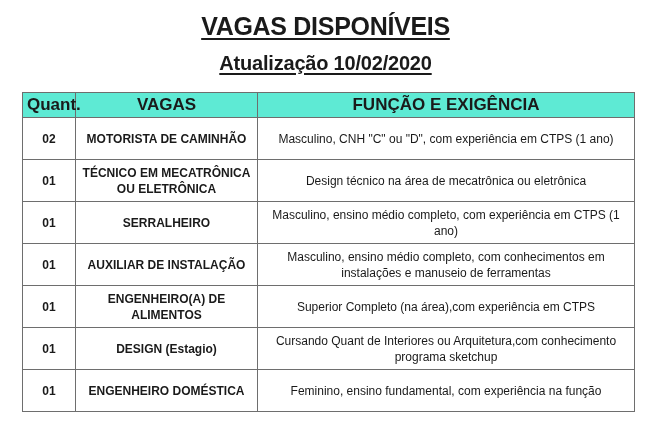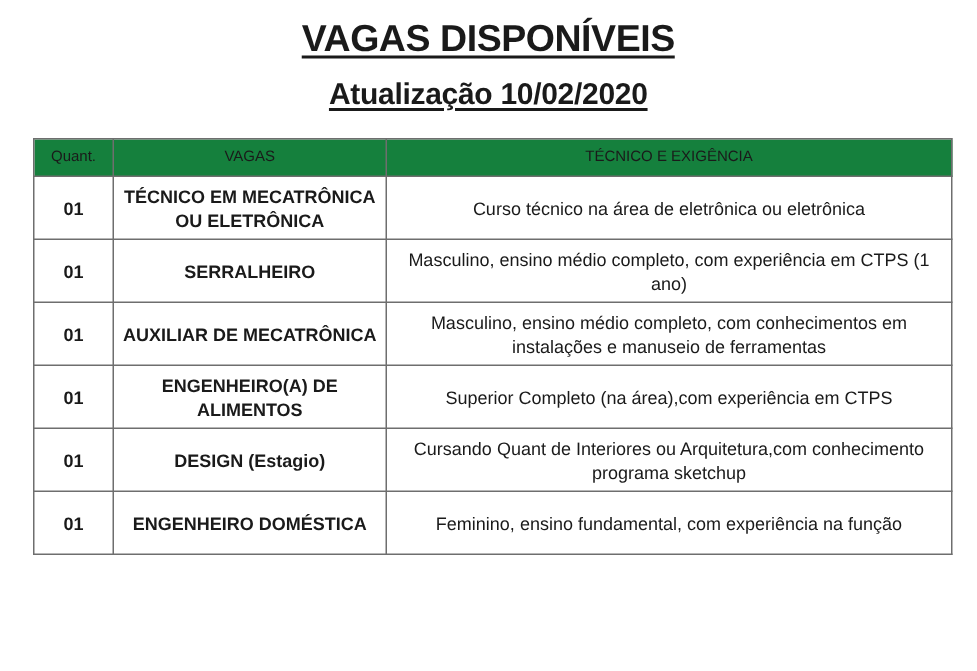--- a/index.html
+++ b/index.html
@@ -5,58 +5,63 @@
   html, body { margin:0; padding:0; background:#ffffff; }
   body { width:651px; height:447px; position:relative; overflow:hidden;
          font-family:"Liberation Sans", sans-serif; color:#1a1a1a; }
   .title { position:absolute; left:0; width:651px; text-align:center; font-weight:bold; }
   .title span { text-decoration:underline; text-underline-offset:3px; text-decoration-thickness:2px; }
   #t1 { top:12px; font-size:25px; letter-spacing:-0.3px; }
   #t2 { top:52px; font-size:20px; letter-spacing:-0.2px; }
   table { position:absolute; left:22px; top:92px; width:612px; border-collapse:collapse;
           table-layout:fixed; font-size:12px; }
   td, th { border:1.5px solid #6e6e6e; text-align:center; vertical-align:middle; padding:0 4px; line-height:16px; }
-  th { background:#15803d; height:24px; font-weight:normal; font-size:10px; }
+  th { background:#5eead4; height:24px; font-weight:bold; font-size:17px; }
   td { height:41px; }
   td.q, td.c { font-weight:bold; }
   col.cq { width:53px; } col.cc { width:182px; } col.cf { width:377px; }
 </style>
 </head>
 <body>
 
 <div id="t1" class="title"><span>VAGAS DISPONÍVEIS</span></div>
 <div id="t2" class="title"><span>Atualização 10/02/2020</span></div>
 
 <table>
   <colgroup>
       <col class="cq">
       <col class="cc">
       <col class="cf">
     </colgroup>
   <thead>
     <tr>
       <th>Quant.</th>
       <th>VAGAS</th>
-      <th>TÉCNICO E EXIGÊNCIA</th>
+      <th>FUNÇÃO E EXIGÊNCIA</th>
     </tr>
   </thead>
   <tbody>
     <tr>
+      <td class="q">02</td>
+      <td class="c">MOTORISTA DE CAMINHÃO</td>
+      <td>Masculino, CNH "C" ou "D", com experiência em CTPS (1 ano)</td>
+    </tr>
+    <tr>
       <td class="q">01</td>
       <td class="c">TÉCNICO EM MECATRÔNICA OU ELETRÔNICA</td>
-      <td>Curso técnico na área de eletrônica ou eletrônica</td>
+      <td>Design técnico na área de mecatrônica ou eletrônica</td>
     </tr>
     <tr>
       <td class="q">01</td>
       <td class="c">SERRALHEIRO</td>
       <td>Masculino, ensino médio completo, com experiência em CTPS (1 ano)</td>
     </tr>
     <tr>
       <td class="q">01</td>
-      <td class="c">AUXILIAR DE MECATRÔNICA</td>
+      <td class="c">AUXILIAR DE INSTALAÇÃO</td>
       <td>Masculino, ensino médio completo, com conhecimentos em instalações e manuseio de ferramentas</td>
     </tr>
     <tr>
       <td class="q">01</td>
       <td class="c">ENGENHEIRO(A) DE ALIMENTOS</td>
       <td>Superior Completo (na área),com experiência em CTPS</td>
     </tr>
     <tr>
       <td class="q">01</td>
       <td class="c">DESIGN (Estagio)</td>

